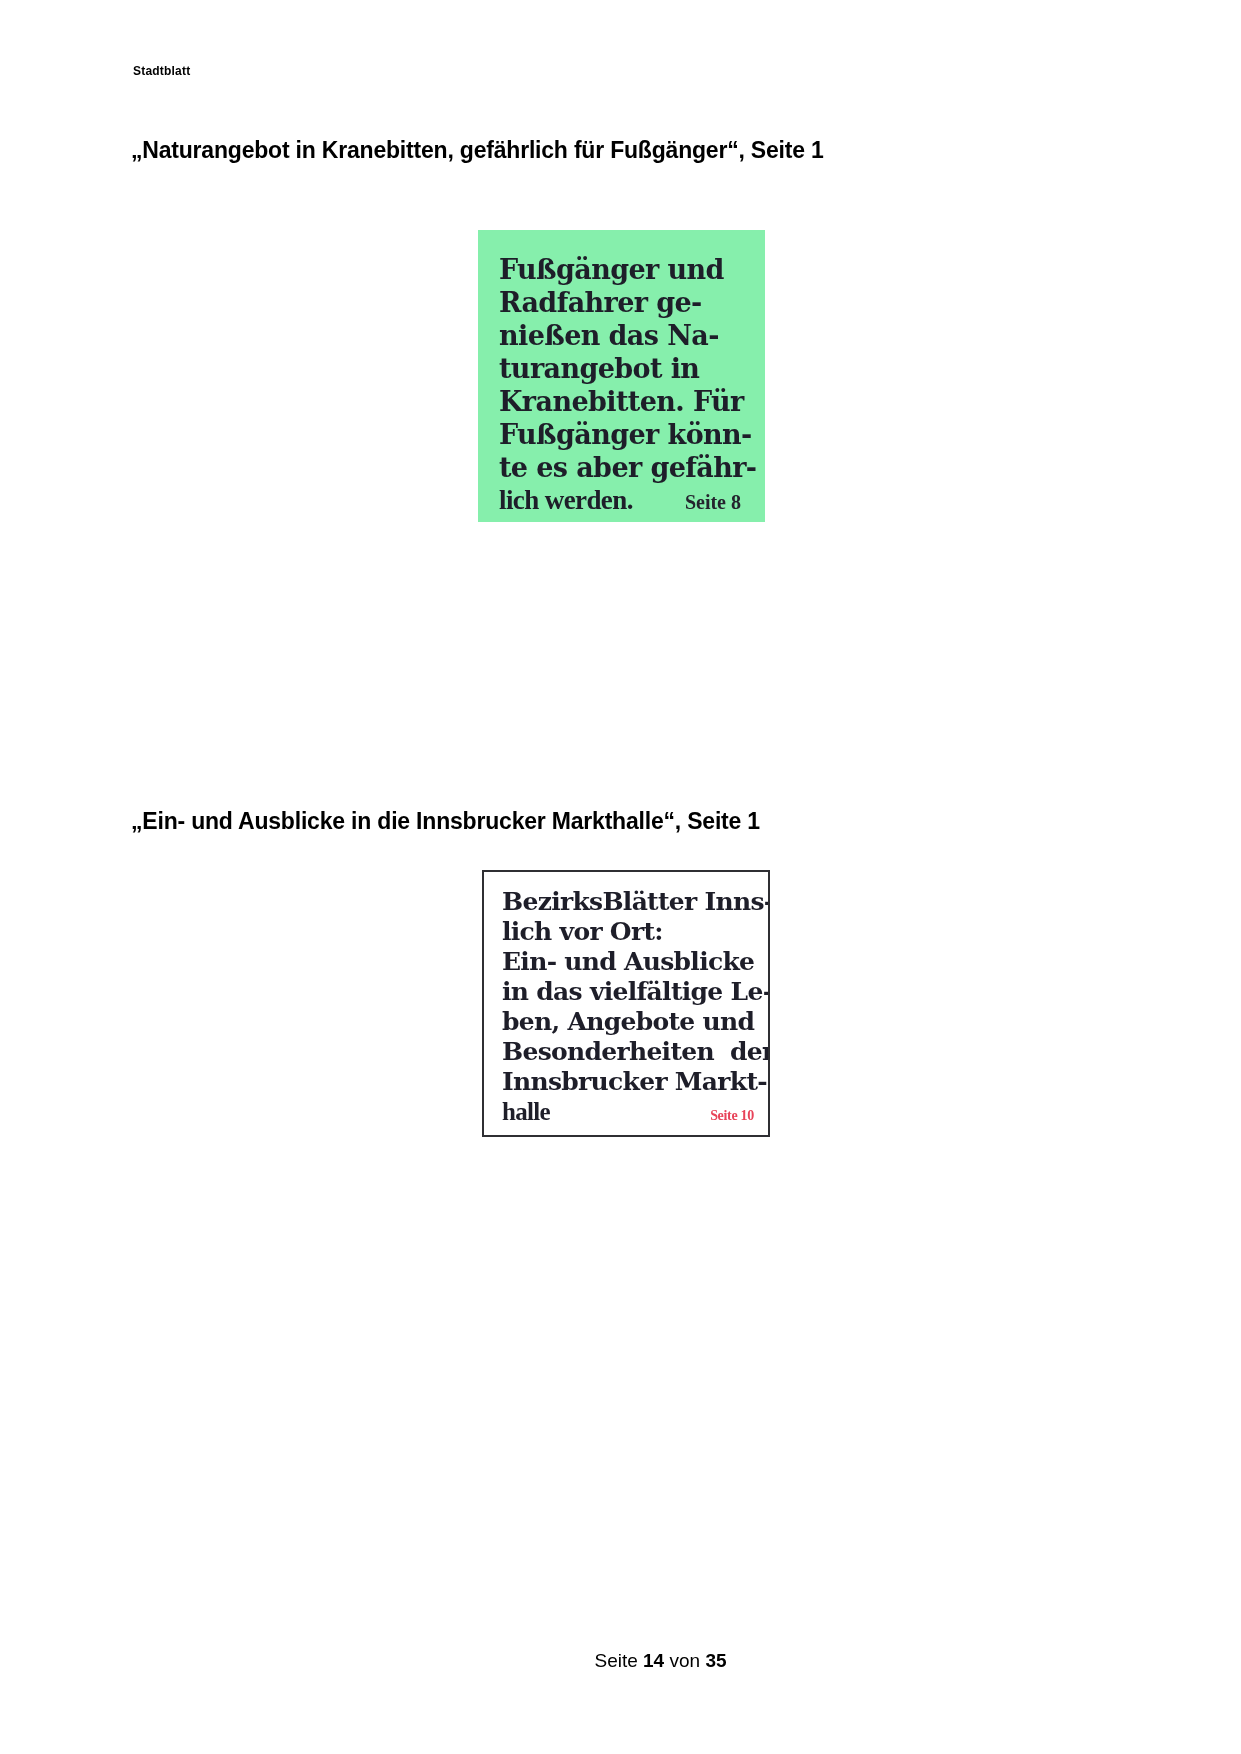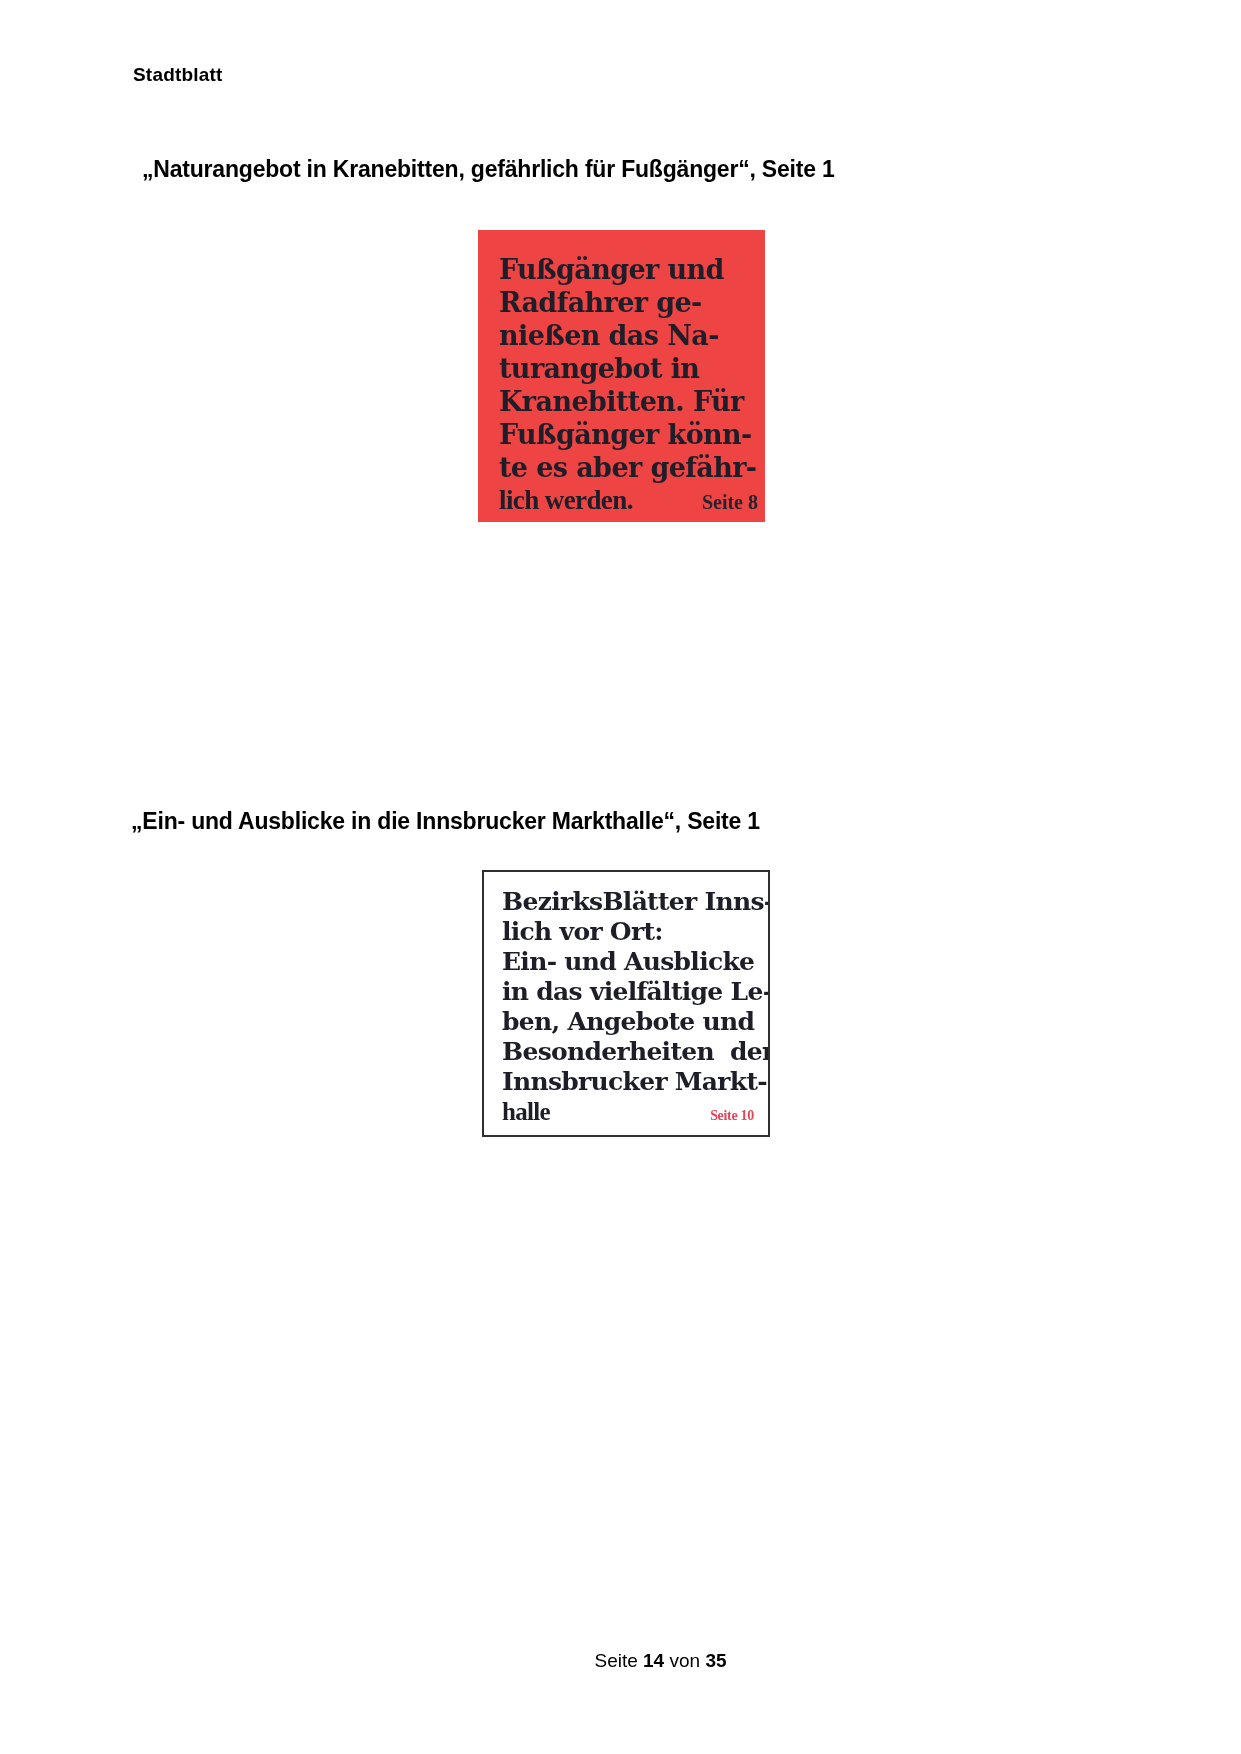--- a/index.html
+++ b/index.html
@@ -13,34 +13,34 @@
     position: relative;
     font-family: "Liberation Sans", sans-serif;
     color: #000000;
     overflow: hidden;
   }
 
   .doc-source-label {
     position: absolute;
     left: 133px;
     top: 64px;
-    font-size: 19px;
+    font-size: 12px;
     font-weight: bold;
     letter-spacing: 0.2px;
   }
 
   .article-heading {
     position: absolute;
     left: 131px;
     font-size: 23px;
     font-weight: bold;
     letter-spacing: -0.2px;
     white-space: nowrap;
   }
-  .article-heading.first  { top: 141px; margin-left: 11px; }
+  .article-heading.first  { top: 122px; }
   .article-heading.second { top: 793px; }
 
   .clipping {
     position: absolute;
     box-sizing: border-box;
     font-family: "DejaVu Serif", serif;
     font-weight: bold;
     color: #1e1e29;
     overflow: hidden;
   }
@@ -51,22 +51,22 @@
     align-items: baseline;
     white-space: pre;
     font-family: Liberation Serif, serif;
   }
 
   .clipping.gray {
     left: 478px;
     top: 230px;
     width: 287px;
     height: 292px;
-    background: #ef4444;
-    padding: 23px 7px 0 21px;
+    background: #86efac;
+    padding: 23px 24px 0 21px;
     font-size: 27px;
     line-height: 33px;
     letter-spacing: -0.6px;
   }
   .clipping.gray .page-ref {
     font-size: 20px;
     letter-spacing: 0;
     color: #24242e;
   }
 

